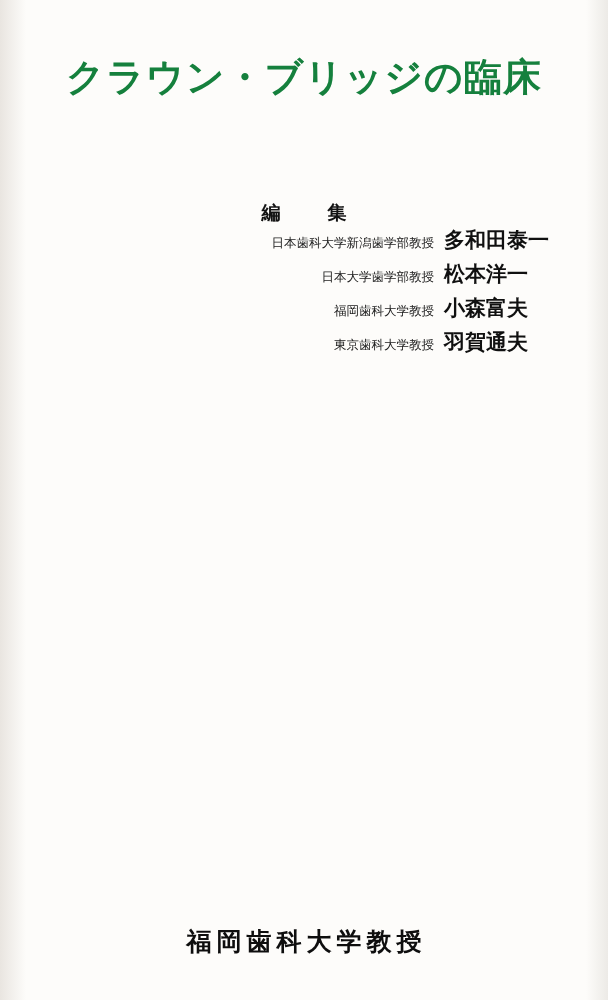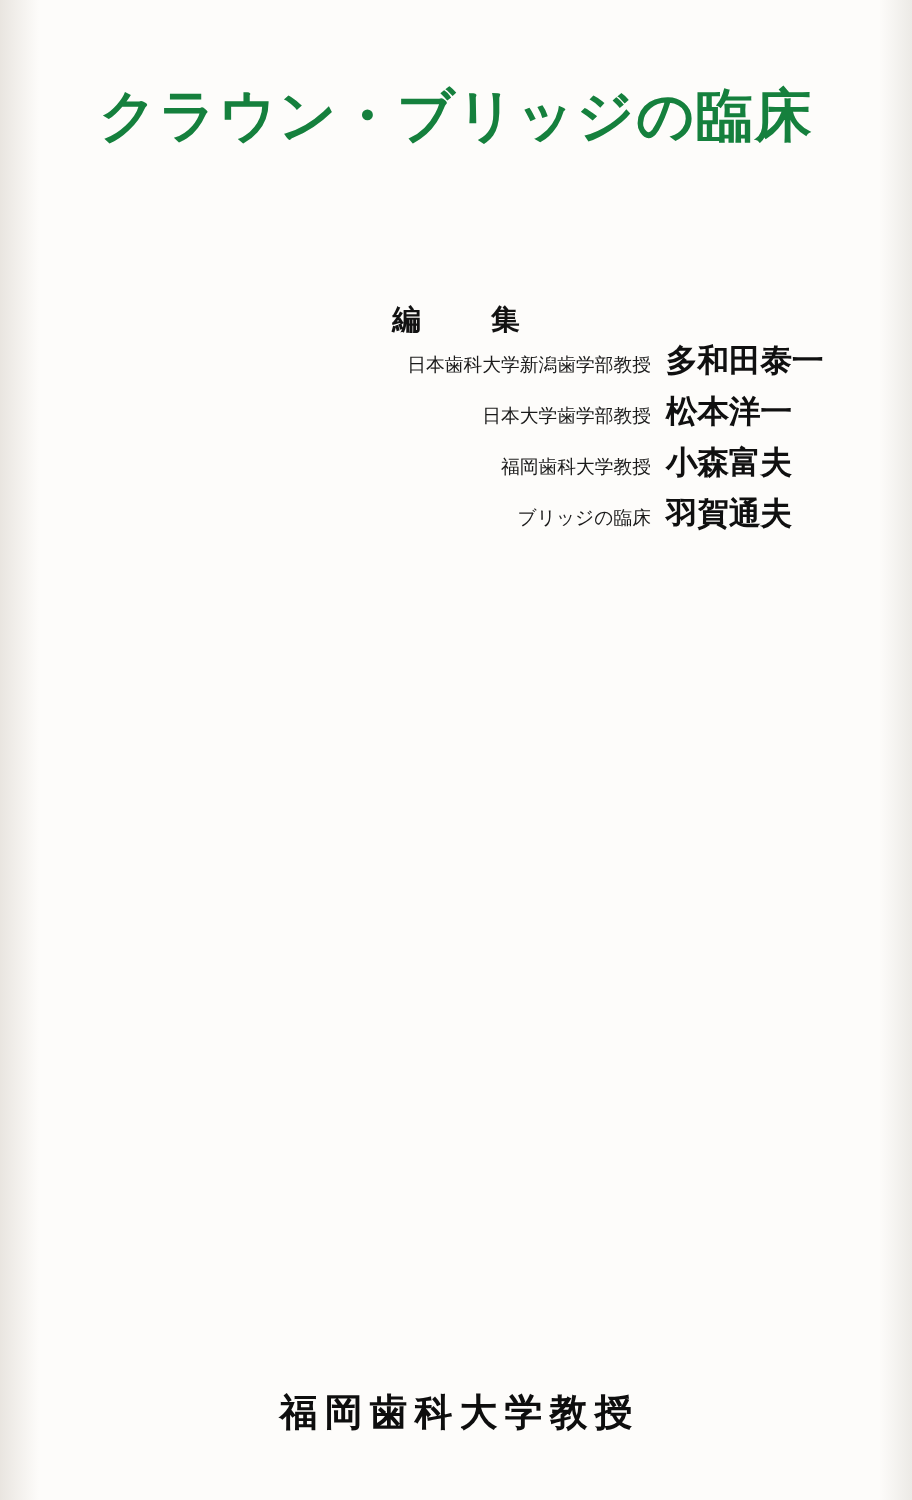--- a/index.html
+++ b/index.html
@@ -154,21 +154,21 @@
         <span class="name">
           <span class="ch">小</span>
           <span class="ch">森</span>
           <span class="ch">富</span>
           <span class="ch">夫</span>
         </span>
       </div>
 
 
       <div class="editor-row">
-        <span class="affiliation">ブリッジの臨床</span>
+        <span class="affiliation">東京歯科大学教授</span>
         <span class="name">
           <span class="ch">羽</span>
           <span class="ch">賀</span>
           <span class="ch">通</span>
           <span class="ch">夫</span>
         </span>
       </div>
 
     </div>
   </div>

